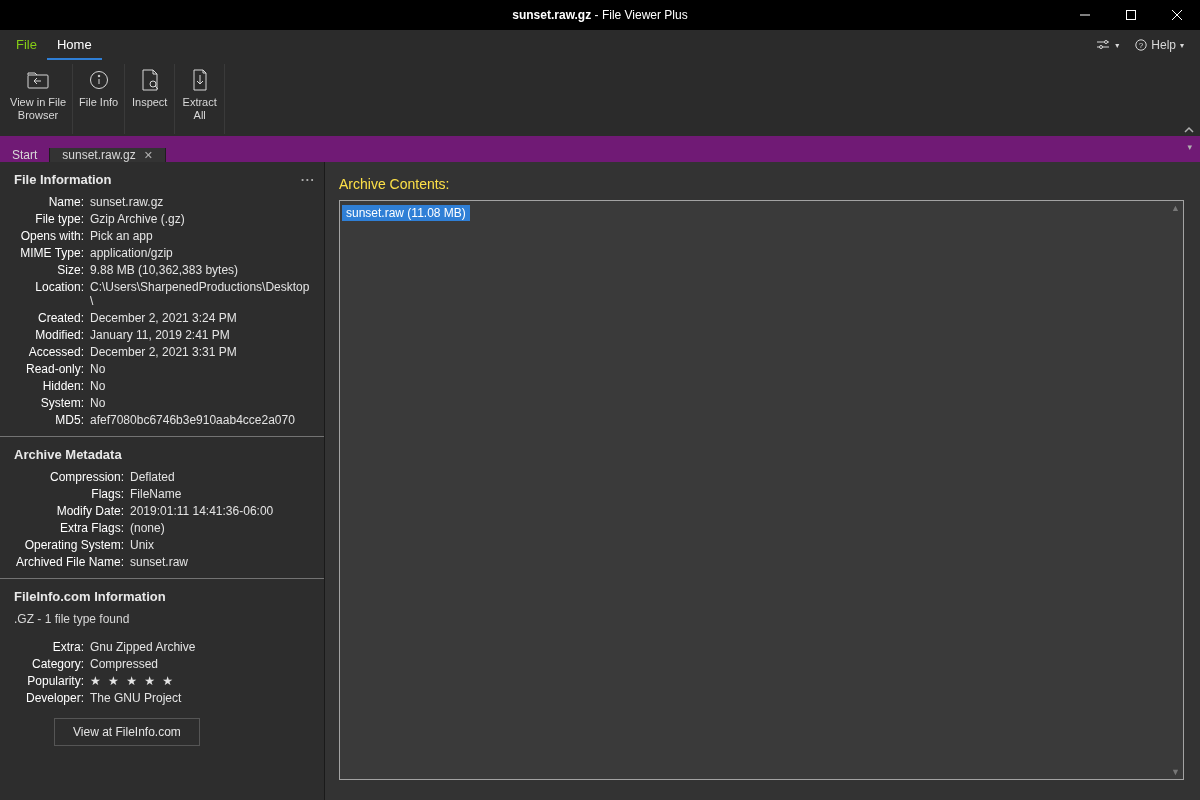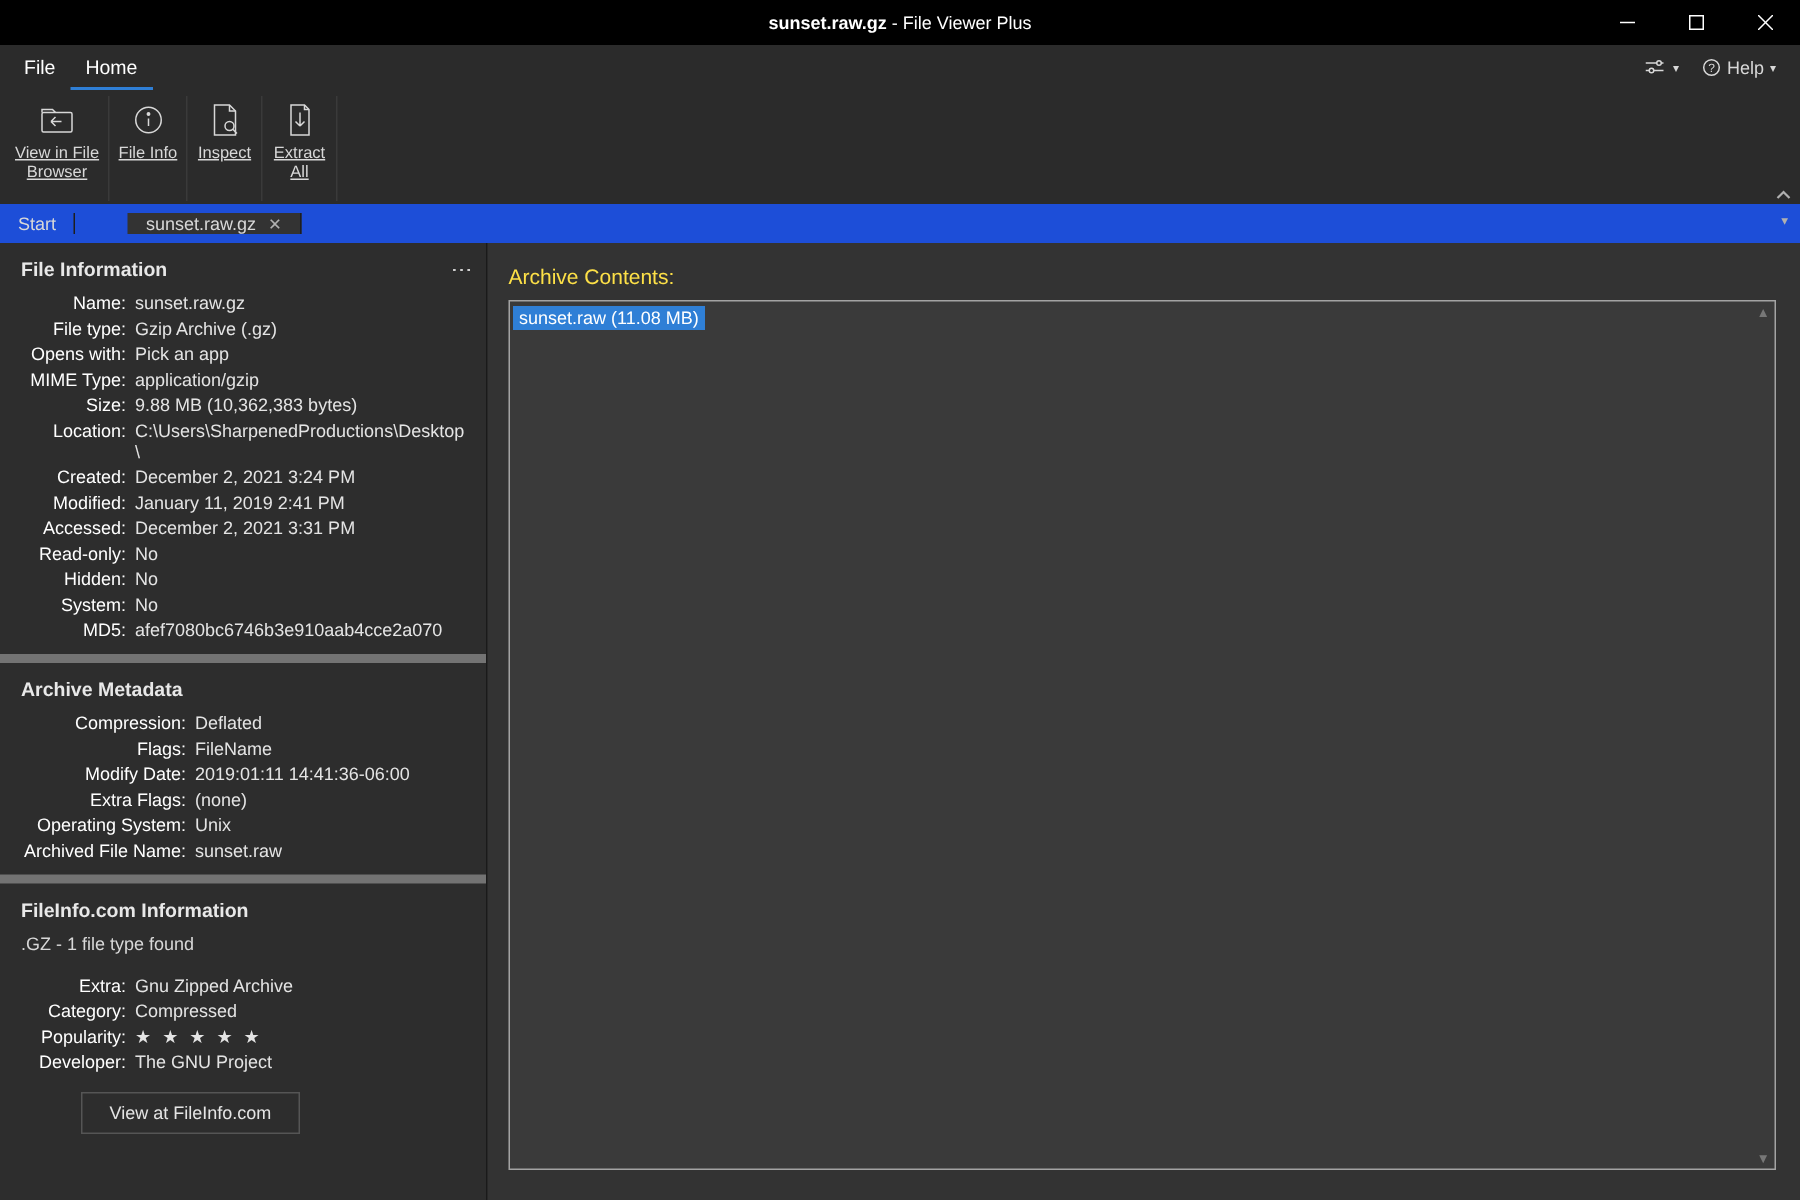--- a/index.html
+++ b/index.html
@@ -8,46 +8,46 @@
 
 .titlebar { height: 30px; background: #000; display: flex; align-items: center; position: relative; }
 .titlebar-center { position: absolute; left: 0; right: 0; text-align: center; font-size: 12px; color: #fff; pointer-events: none; }
 .titlebar-center b { font-weight: 600; }
 .win-controls { margin-left: auto; display: flex; height: 100%; z-index: 2; }
 .win-btn { width: 46px; height: 100%; display: flex; align-items: center; justify-content: center; color: #fff; }
 .win-btn svg { stroke: #fff; fill: none; }
 
 
 .menubar { height: 30px; background: #2b2b2b; display: flex; align-items: stretch; padding: 0 6px; }
-.menu-item { display: flex; align-items: center; padding: 0 10px; font-size: 13px; color: #ffffff; cursor: default; border-bottom: 2px solid transparent; }
+.menu-item { display: flex; align-items: center; padding: 0 10px; font-size: 13px; color: #84cc16; cursor: default; border-bottom: 2px solid transparent; }
 .menu-item.active { border-bottom: 2px solid #2f7fd6; color: #fff; }
 .menubar-right { margin-left: auto; display: flex; align-items: center; gap: 16px; padding-right: 10px; }
 .menu-right-item { display: flex; align-items: center; gap: 4px; font-size: 12px; color: #d8d8d8; }
 
 
-.ribbon { height: 76px; background: #2b2b2b; display: flex; align-items: stretch; padding: 4px 4px 2px 4px; position: relative; text-decoration: underline; }
+.ribbon { height: 76px; background: #2b2b2b; display: flex; align-items: stretch; padding: 4px 4px 2px 4px; position: relative; }
 .ribbon-btn { display: flex; flex-direction: column; align-items: center; justify-content: flex-start; padding: 4px 6px 2px 6px; font-size: 11px; color: #d8d8d8; text-align: center; cursor: default; border-right: 1px solid #3a3a3a; min-width: 50px; }
 .ribbon-btn:last-of-type { border-right: none; }
 .ribbon-btn .icon { height: 24px; display: flex; align-items: center; justify-content: center; margin-bottom: 4px; }
 .ribbon-btn .label { line-height: 13px; }
 .ribbon-collapse { position: absolute; right: 6px; bottom: 2px; color: #b0b0b0; font-size: 10px; }
 
 
-.tabstrip { height: 26px; background: #1d4ed8; display: flex; align-items: center; position: relative; gap: 35px; }
+.tabstrip { height: 26px; background: #701a75; display: flex; align-items: flex-end; position: relative; }
 .tab { display: flex; align-items: center; padding: 0 12px; font-size: 12px; color: #d8d8d8; border-right: 1px solid #1e1e1e; cursor: default; }
 .tab.active { background: #333; }
 .tab .x { margin-left: 8px; font-size: 11px; color: #b0b0b0; }
 .tabstrip-caret { position: absolute; right: 8px; top: 6px; color: #b0b0b0; font-size: 9px; }
 
 
 .content { flex: 1; display: flex; min-height: 0; }
 
 
 .left-panel { width: 325px; background: #2d2d2d; border-right: 1px solid #1a1a1a; display: flex; flex-direction: column; overflow: hidden; }
-.panel-section { border-bottom: 6px solid #737373; padding-bottom: 8px; }
+.panel-section { border-bottom: 1px solid #737373; padding-bottom: 8px; }
 .panel-header { display: flex; align-items: center; justify-content: space-between; padding: 10px 14px 6px 14px; position: relative; }
 .panel-title { font-size: 13px; font-weight: 600; color: #e8e8e8; }
 .panel-kebab { color: #cfcfcf; font-size: 14px; letter-spacing: 0; line-height: 4px; writing-mode: vertical-lr; }
 .kv-row { display: flex; font-size: 12px; padding: 1.5px 14px 1.5px 6px; align-items: baseline; }
 .kv-label { width: 84px; min-width: 84px; text-align: right; color: #ffffff; padding-right: 6px; }
 .kv-label.wide { width: 124px; min-width: 124px; }
 .kv-value { color: #e4e4e4; word-break: break-all; }
 .sub-line { font-size: 12px; color: #d8d8d8; padding: 2px 14px; }
 .stars { letter-spacing: 2px; }
 .view-btn { display: inline-flex; align-items: center; justify-content: center; border: 1px solid #555; background: transparent; color: #e4e4e4; padding: 6px 18px; font-size: 12px; margin: 12px 0 4px 54px; cursor: default; }

